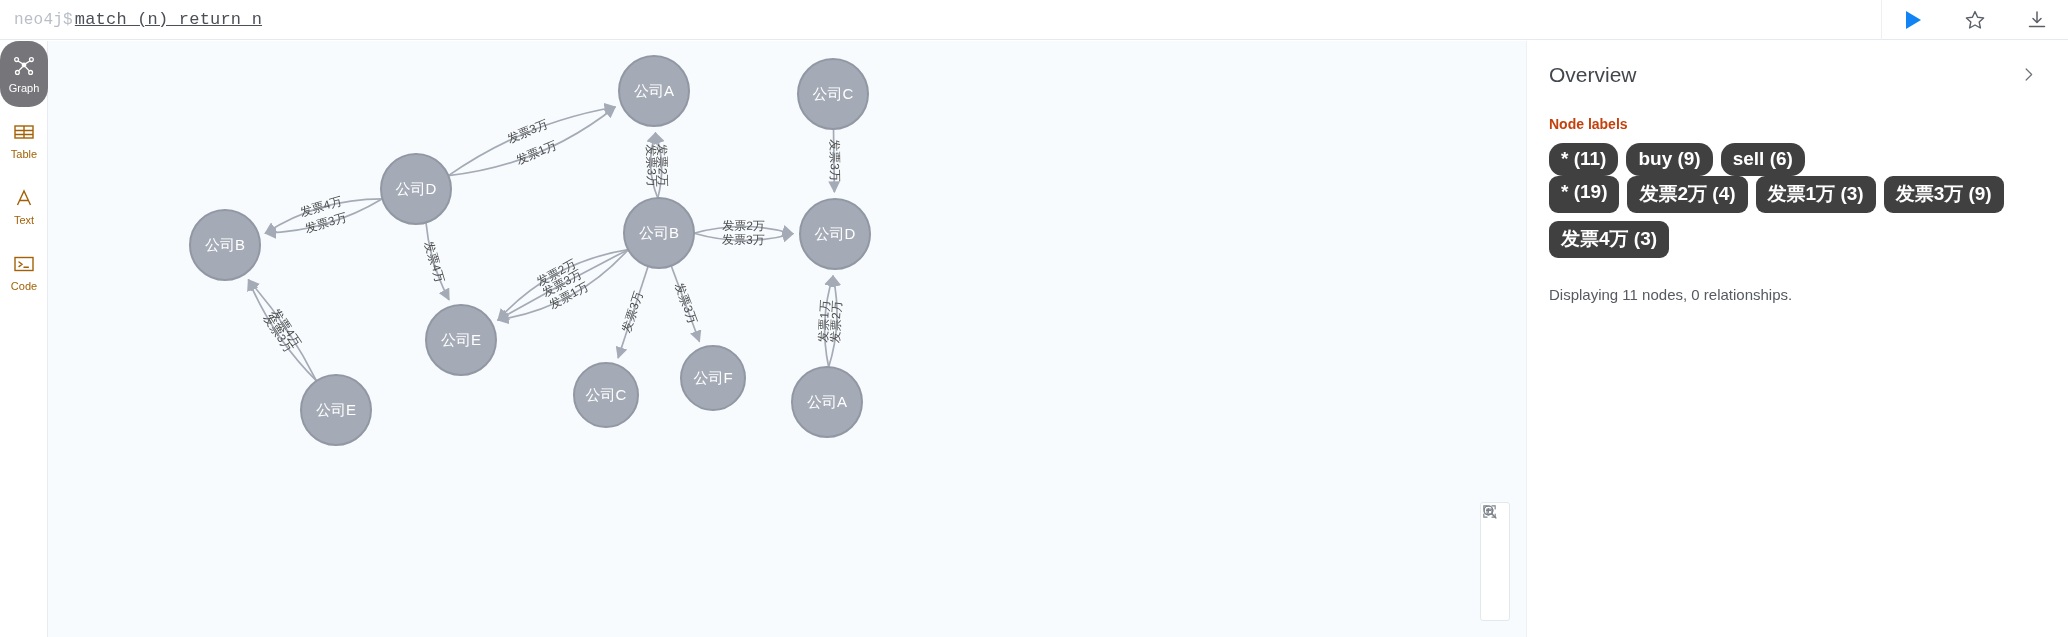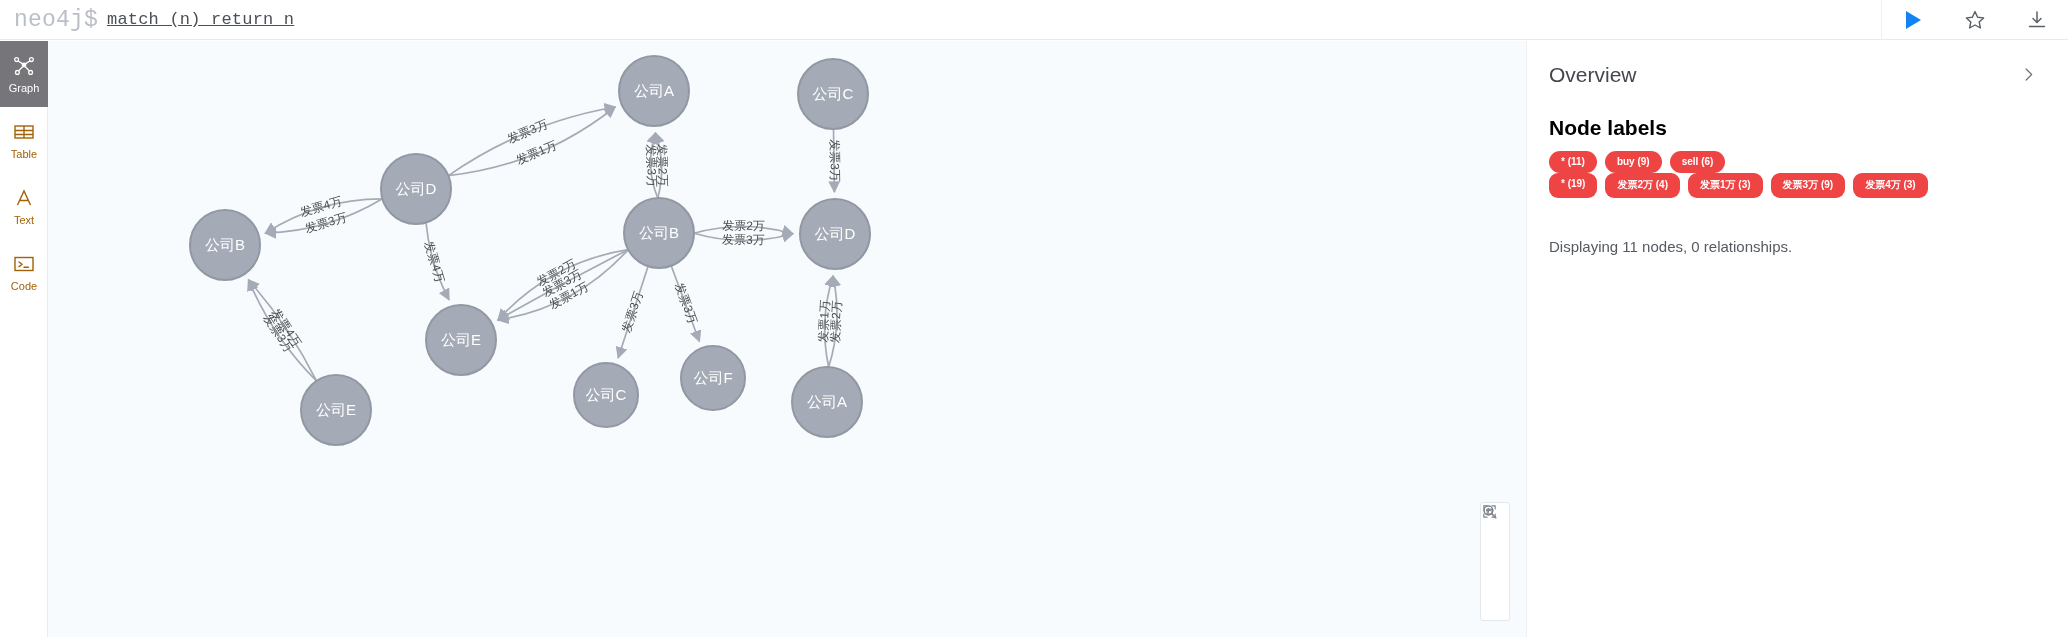--- a/index.html
+++ b/index.html
@@ -20,22 +20,22 @@
     display: flex; align-items: center;
   }
   .query-input-wrap {
     flex: 1 1 auto; height: 40px;
     display: flex; align-items: center;
     padding-left: 14px;
     border-right: 1px solid #eceff3;
   }
   .prompt {
     font-family: "Liberation Mono", monospace;
-    font-size: 23px; color: #b9bec7; letter-spacing: .2px;
-    margin-right: 9px; white-space: pre;
+    font-size: 16px; color: #b9bec7; letter-spacing: .2px;
+    margin-right: 2px; white-space: pre;
   }
   .query-text {
     font-family: "Liberation Mono", monospace;
     font-size: 17px; color: #4b5057; letter-spacing: .2px;
     white-space: pre;
     text-decoration: underline;
   }
   .qbtn {
     width: 62px; height: 40px;
     display: flex; align-items: center; justify-content: center;
@@ -56,21 +56,21 @@
     border-right: 1px solid #e7ecf1;
     z-index: 5;
   }
   .rail-item {
     width: 48px; height: 66px;
     display: flex; flex-direction: column;
     align-items: center; justify-content: center;
     gap: 5px; cursor: pointer;
     color: #a16207;
   }
-  .rail-item.active { background: #76767a; color: #ffffff; }
+  .rail-item.active { background: #76767a; color: #ffffff; border-radius: 19px; }
   .rail-label { font-size: 11px; line-height: 11px; }
   .rail-icon { width: 24px; height: 24px; display:block; }
 
   
   .canvas {
     position: absolute; left: 48px; top: 41px;
     width: 1478px; height: 596px;
     background: #f7fbfd;
     overflow: hidden;
   }
@@ -108,33 +108,33 @@
     border-left: 1px solid #eef1f4;
     padding: 22px 26px 8px 22px;
   }
   .panel-head {
     display: flex; align-items: flex-start; justify-content: space-between;
   }
   .panel-title { font-size: 21px; color: #43474d; font-weight: 400; }
   .chev { cursor: pointer; color: #6d7278; padding: 2px 4px; }
 
   .section-title {
-    font-size: 21px; font-weight: bold; color: #000000;
+    font-size: 14px; font-weight: bold; color: #c2410c;
     margin-top: 26px; margin-bottom: 11px;
   }
   .chips { display: flex; flex-wrap: wrap; gap: 8px; }
   .chip {
-    background: #ef4444; color: #ffffff;
-    font-size: 10px; font-weight: bold;
+    background: #404040; color: #ffffff;
+    font-size: 19px; font-weight: bold;
     padding: 5px 12px 6px; border-radius: 14px;
     cursor: pointer; white-space: nowrap;
   }
   .chip.rect { border-radius: 9px; }
   .displaying {
-    margin-top: 40px; font-size: 15px; color: #555a60;
+    margin-top: 28px; font-size: 15px; color: #555a60;
   }
 </style>
 </head>
 <body>
 
 <div id="app">
 
   <div class="querybar">
     <div class="query-input-wrap">
       <span class="prompt">neo4j$</span>

